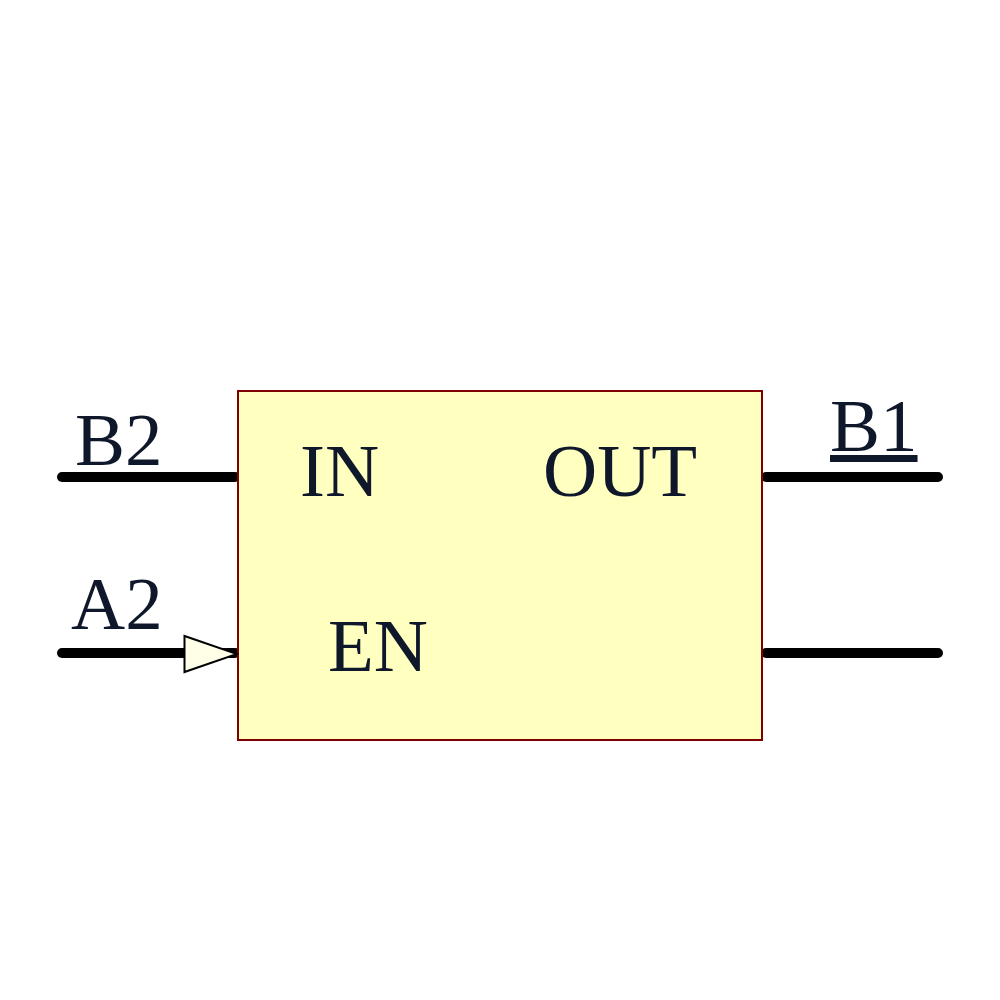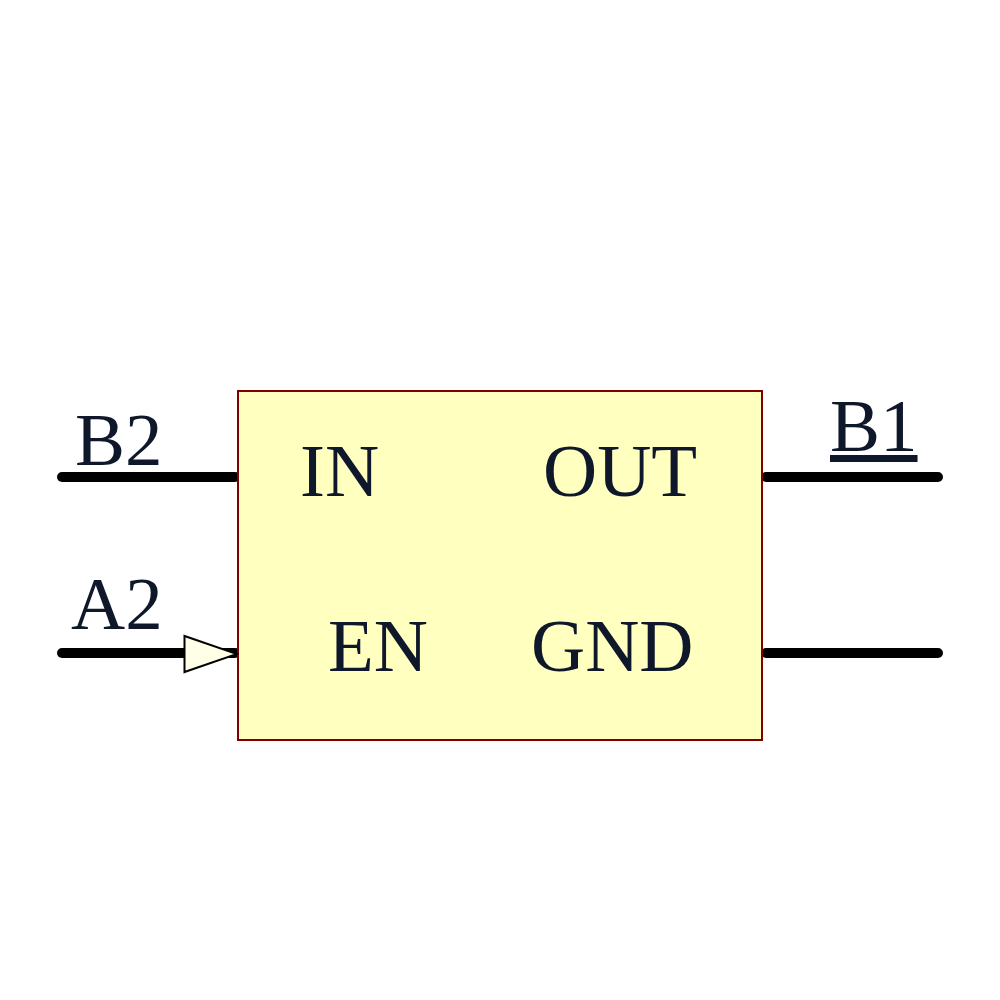--- a/index.html
+++ b/index.html
@@ -73,19 +73,18 @@
 
   <div class="component-body"></div>
 
   <svg class="enable-arrow" viewBox="0 0 56 40" xmlns="http://www.w3.org/2000/svg">
     <polygon points="1.5,2 1.5,38 54,20" fill="#FFFFE8" stroke="#000000" stroke-width="2"></polygon>
   </svg>
 
   <div class="label pin-in">IN</div>
   <div class="label pin-out">OUT</div>
   <div class="label pin-en">EN</div>
-  <div class="label pin-gnd">GND</div>
 
   <div class="label net-b2">B2</div>
   <div class="label net-a2">A2</div>
   <div class="label net-b1">B1</div>
 
 </div>
 
 </body></html>

